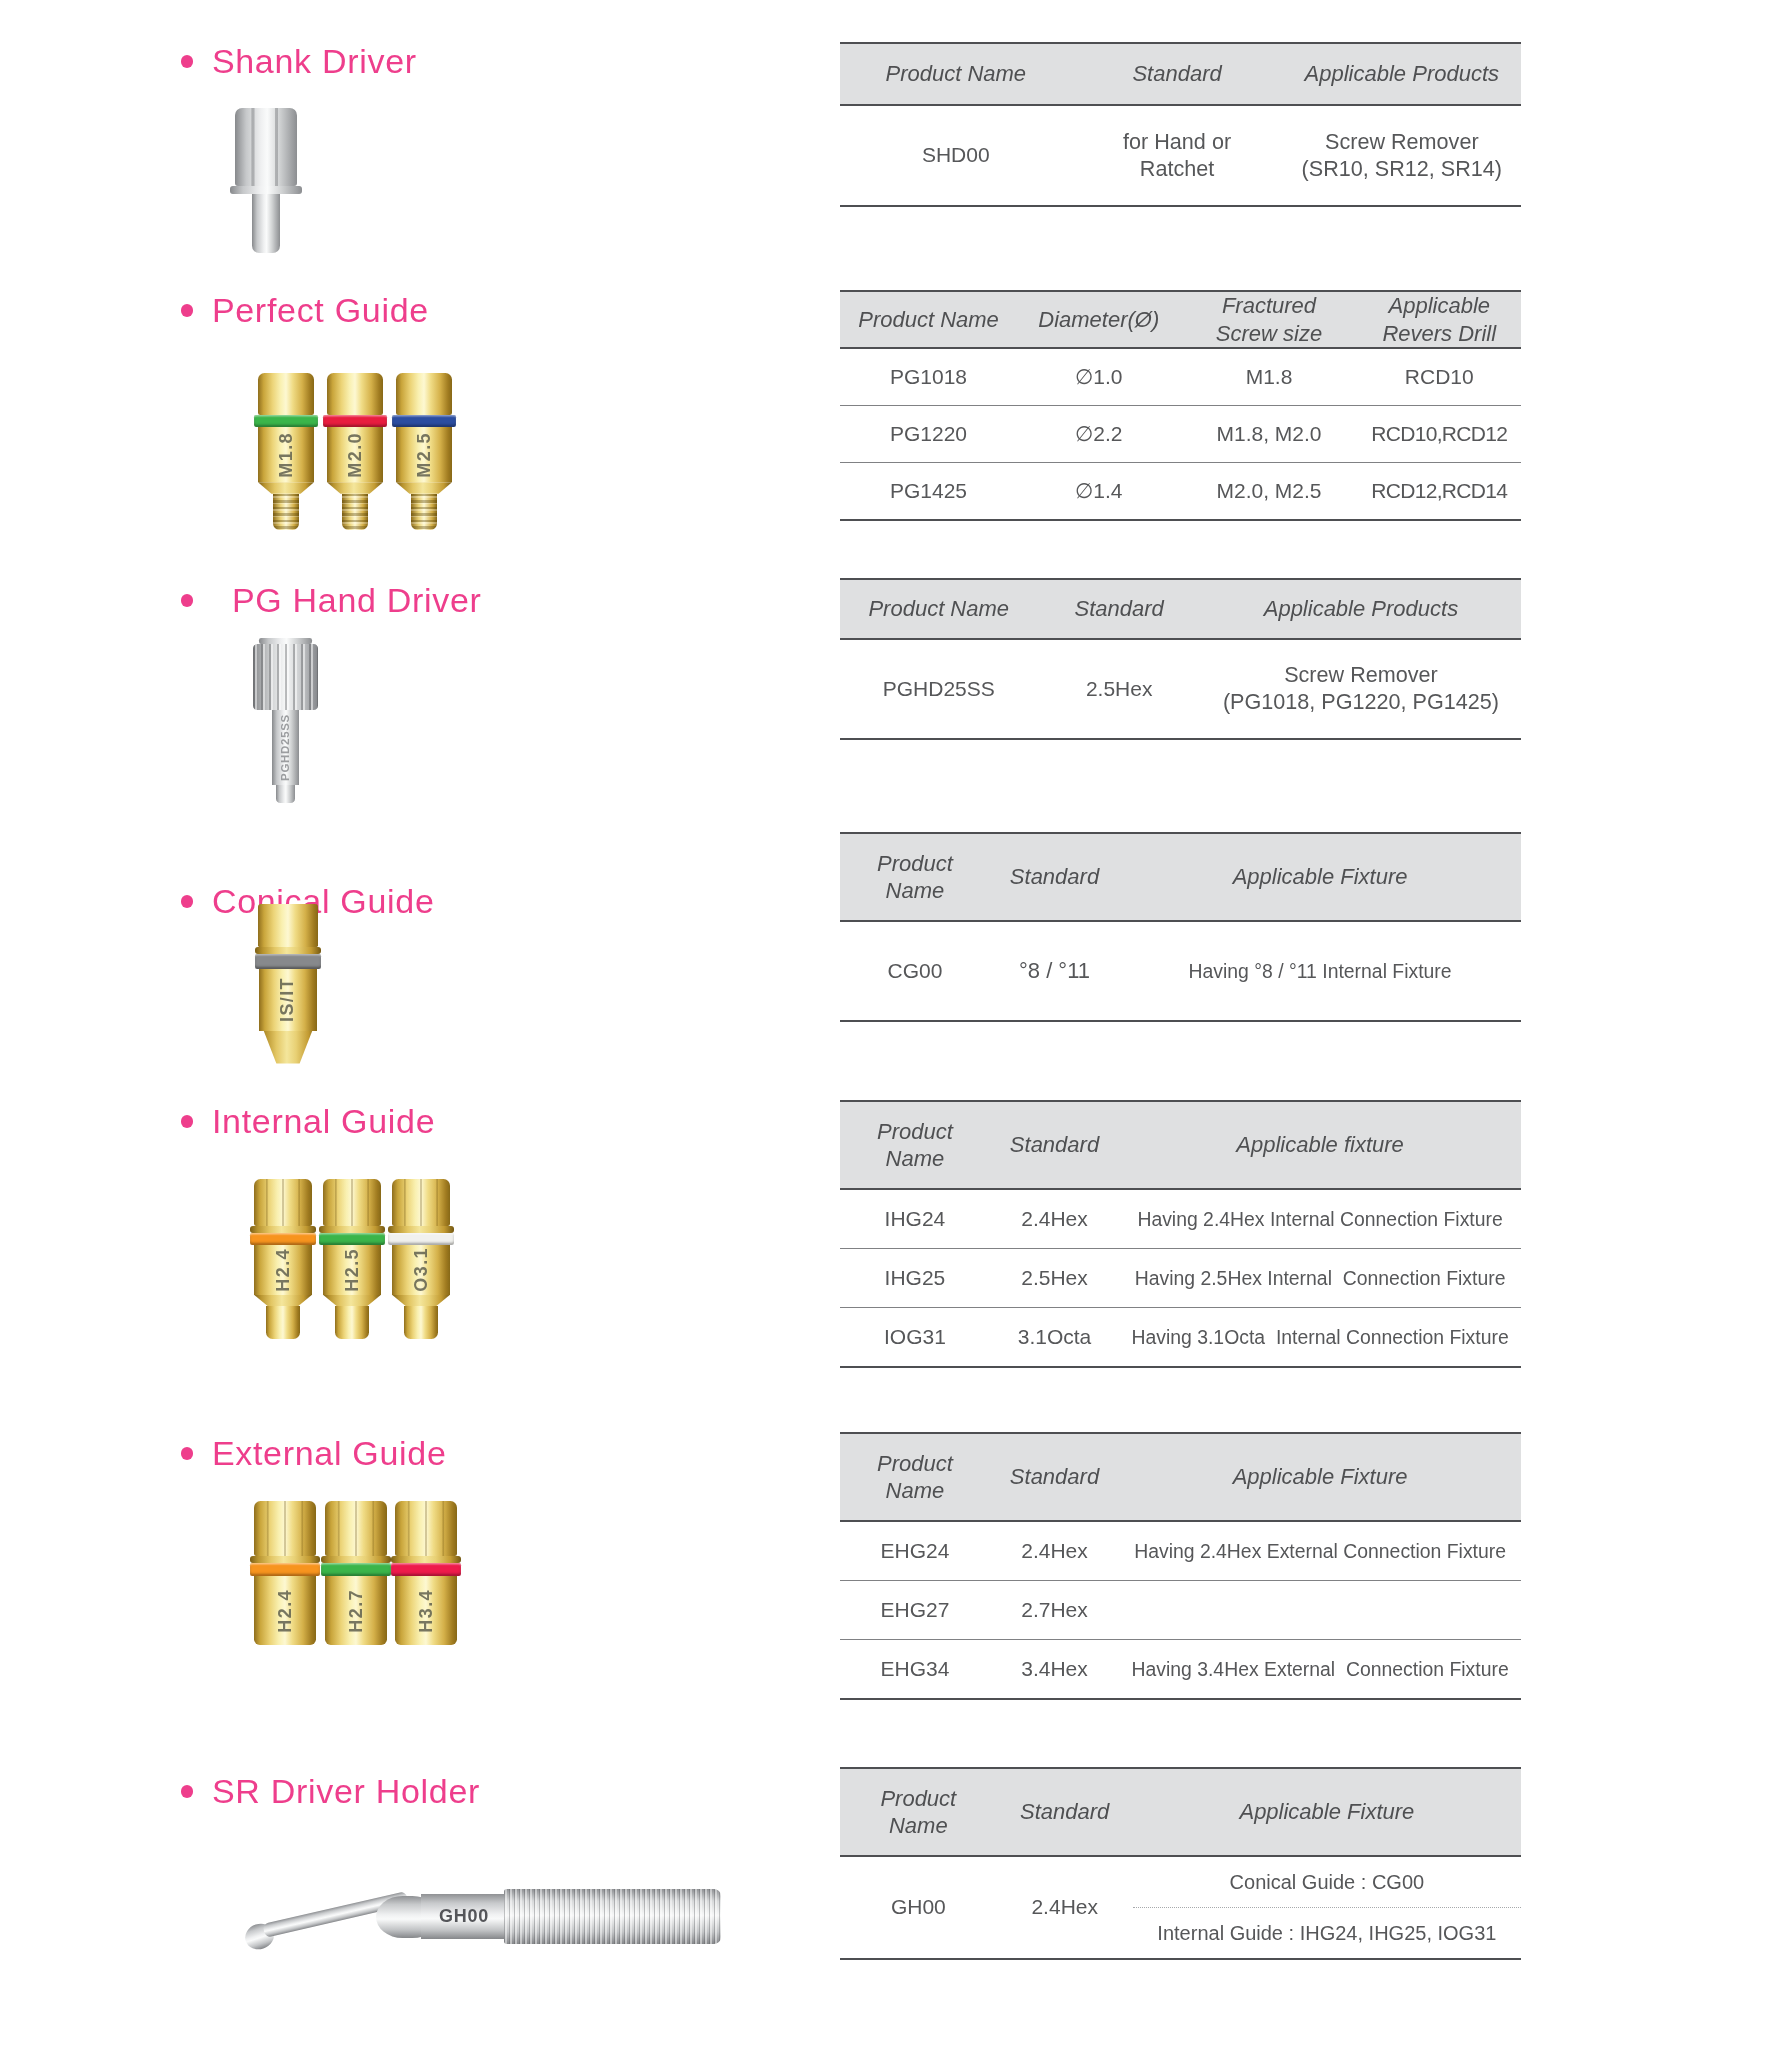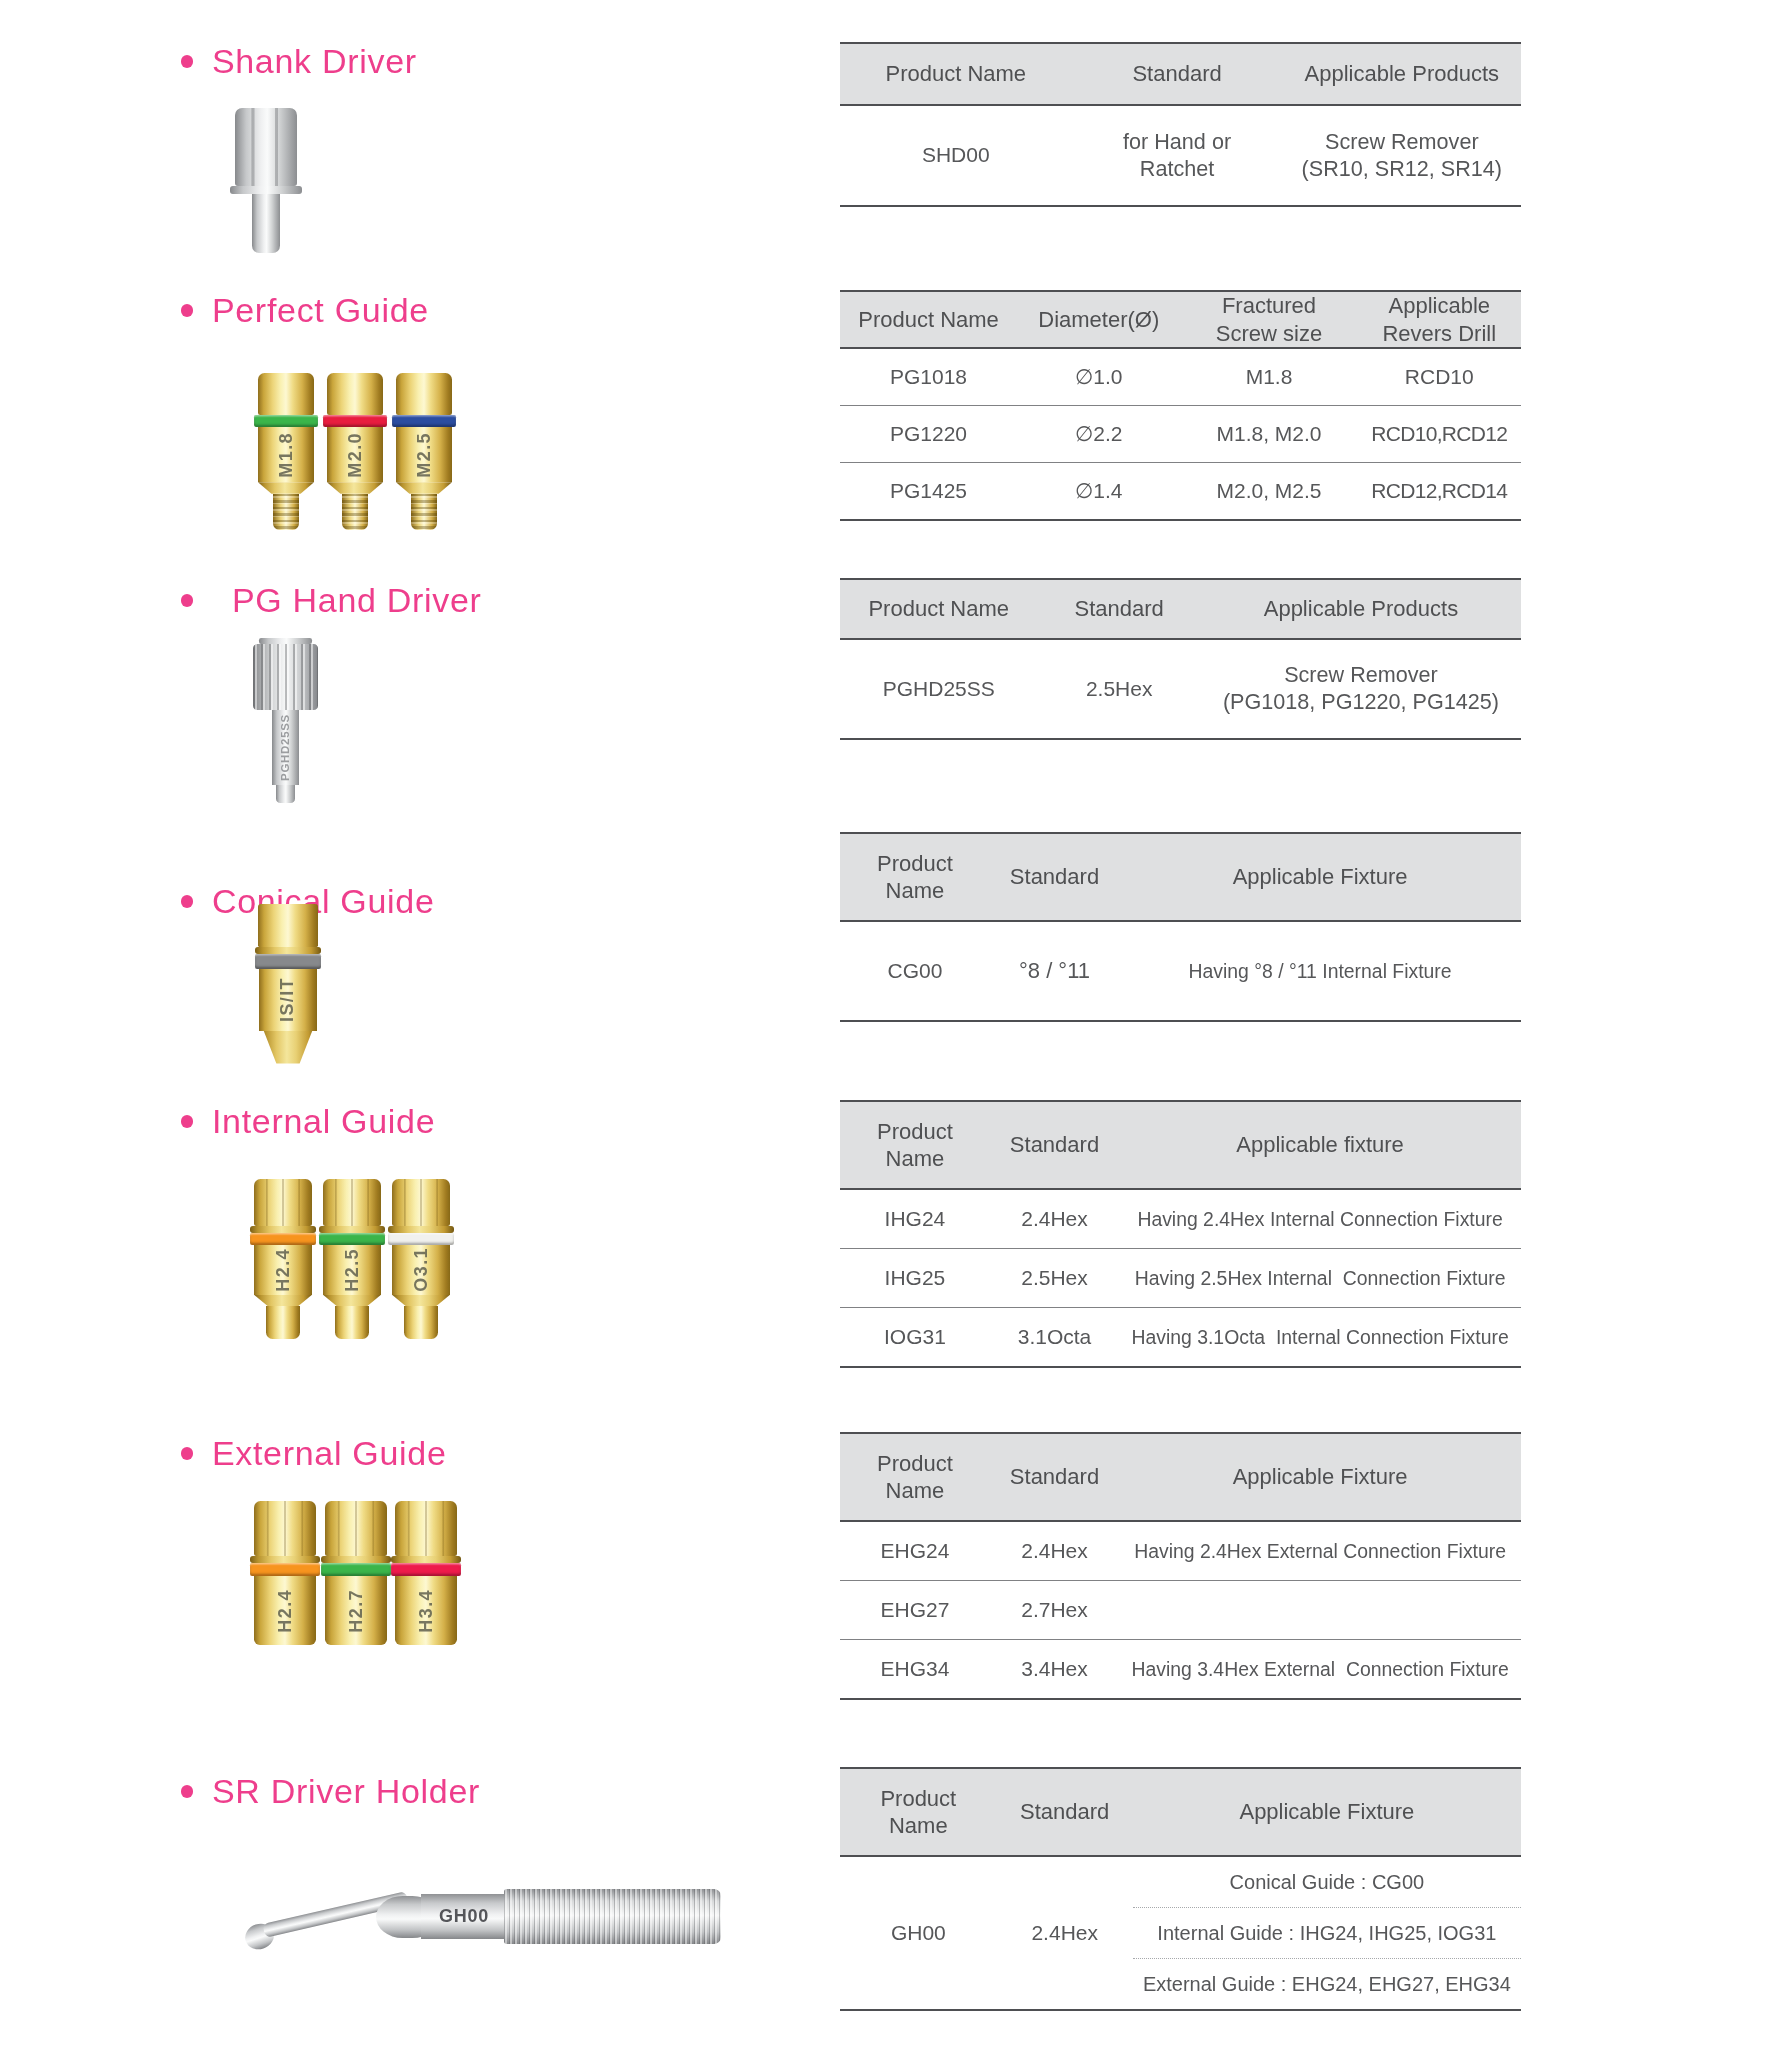--- a/index.html
+++ b/index.html
@@ -6,21 +6,21 @@
   .page{position:relative;width:1785px;height:2056px;background:#ffffff;overflow:hidden;
         font-family:"Liberation Sans", sans-serif;color:#565759;}
 
   
   .sec-title{position:absolute;left:181px;display:flex;align-items:center;gap:18.7px;}
   .sec-title .bullet{width:12.2px;height:12.2px;border-radius:50%;flex:0 0 auto;}
   .sec-title .t{font-size:34px;letter-spacing:0.7px;white-space:nowrap;}
 
   
   .tbl{position:absolute;left:840px;width:681px;border-top:2.2px solid #4e4f52;border-bottom:2.2px solid #4e4f52;}
-  .thead{display:grid;background:#dfe0e1;border-bottom:2.2px solid #4e4f52;}
+  .thead{display:grid;background:#dfe0e1;border-bottom:2.2px solid #4e4f52;font-style:italic;}
   .trow{display:grid;}
   .trow + .trow{border-top:1.4px solid #808184;}
   .th,.td{display:flex;align-items:center;justify-content:center;text-align:center;
           white-space:pre-wrap;line-height:1.25;}
   .th{font-size:22px;color:#4f5052;}
   .td{font-size:21px;color:#565759;}
   .td.small{font-size:19.4px;}
   .td.cond{letter-spacing:-0.7px;}
   .subcol{display:flex;flex-direction:column;}
   .subcell{display:flex;align-items:center;justify-content:center;text-align:center;
@@ -370,19 +370,18 @@
 Name</div>
       <div class="th">Standard</div>
       <div class="th">Applicable Fixture</div>
     </div>
     <div class="trow" style="grid-template-columns:23% 20% 57%">
       <div class="td">GH00</div>
       <div class="td">2.4Hex</div>
       <div class="subcol">
         <div class="subcell">Conical Guide : CG00</div>
         <div class="subcell">Internal Guide : IHG24, IHG25, IOG31</div>
-        <div class="subcell">External Guide : EHG24, EHG27, EHG34</div>
       </div>
     </div>
   </div>
 
 </div>
 
 
 </body></html>

